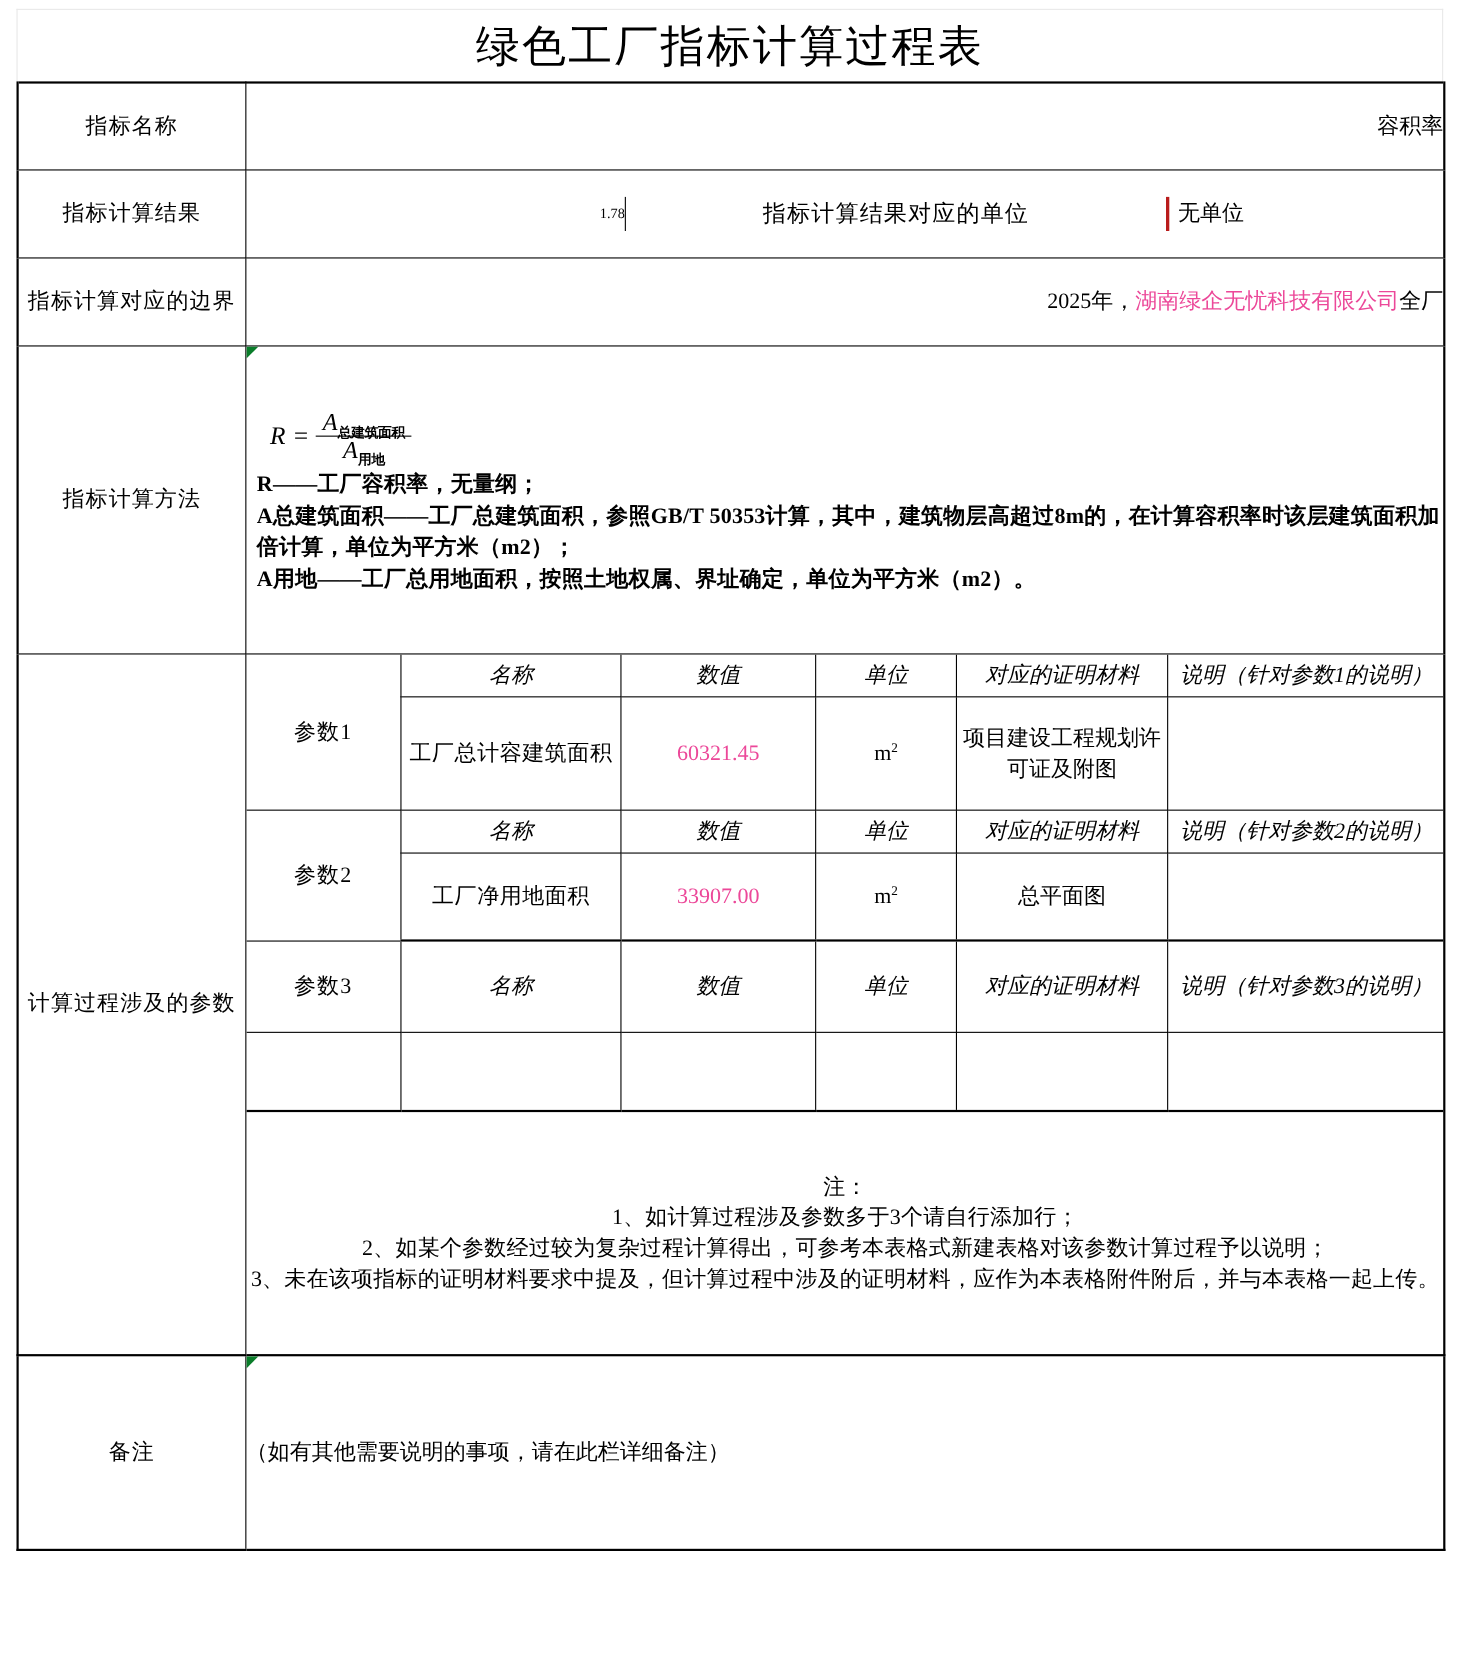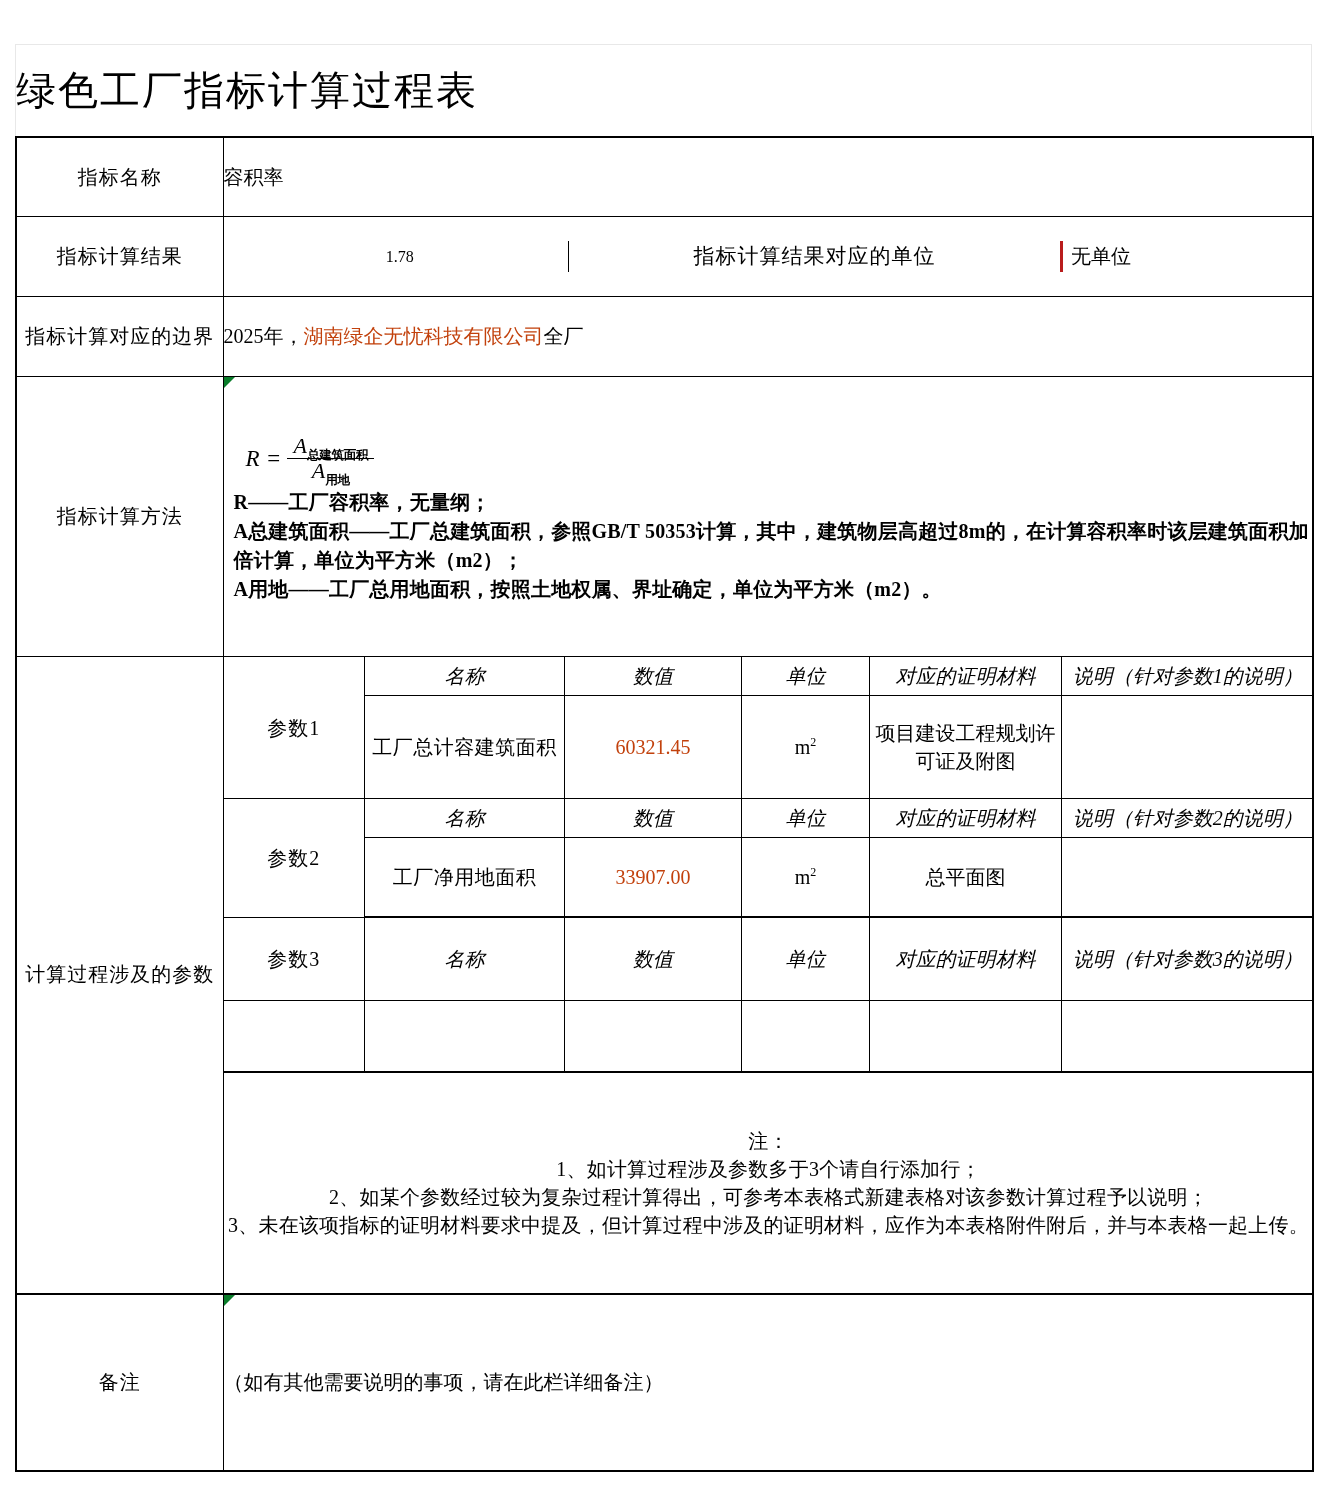--- a/index.html
+++ b/index.html
@@ -20,26 +20,25 @@
     width: 1328px;
     height: 1508px;
     box-sizing: border-box;
     padding: 8px 16px 0 15px;
   }
 
   
   .title-band {
     border: 1px solid #e8e8e8;
     border-bottom: none;
-    height: 92px;
+    height: 66px;
     display: flex;
     align-items: center;
-    justify-content: flex-start;
+    justify-content: center;
     box-sizing: border-box;
-    margin-top: 36px;
   }
   .title-text {
     font-size: 40px;
     letter-spacing: 2px;
     font-weight: normal;
     font-family: "Liberation Serif", "DejaVu Serif", serif;
   }
 
   
   table.sheet {
@@ -63,26 +62,26 @@
 
   .lbl {
     text-align: center;
     font-size: 21px;
     letter-spacing: 1px;
     padding: 4px 2px;
   }
   .lbl-2line { line-height: 1.35; }
 
   .val-left {
-    text-align: left;
+    text-align: right;
     padding-left: 8px;
     font-size: 20px;
   }
 
-  .blue { color: #c2410c; }
+  .blue { color: #ec4899; }
 
   
   .method-cell {
     position: relative;
     padding: 10px 12px 12px 8px;
     vertical-align: top;
     font-size: 20.5px;
     line-height: 1.52;
     letter-spacing: 0.2px;
   }
@@ -220,21 +219,21 @@
       <td class="lbl tb-thick-left" style="height:79px">指标计算结果</td>
       <td class="tb-thick-right" style="padding:0">
         <table style="border-collapse:collapse;table-layout:fixed;width:100%;height:100%">
           <colgroup>
             <col style="width:345px">
             <col style="width:493px">
             <col style="width:252px">
           </colgroup>
           <tbody>
                 <tr>
-            <td style="border:none;border-right:1px solid #000;text-align:center;padding-left:8px;font-size:16px">1.78</td>
+            <td style="border:none;border-right:1px solid #000;text-align:right;padding-left:8px;font-size:13px">1.78</td>
             <td style="border:none;border-right:3px solid #b91c1c;text-align:center;font-size:21px;letter-spacing:1px">指标计算结果对应的单位</td>
             <td style="border:none;text-align:left;padding-left:8px;font-size:20px">无单位</td>
           </tr>
         </tbody>
             </table>
       </td>
     </tr>
 
     <tr>
       <td class="lbl lbl-2line tb-thick-left" style="height:79px">

